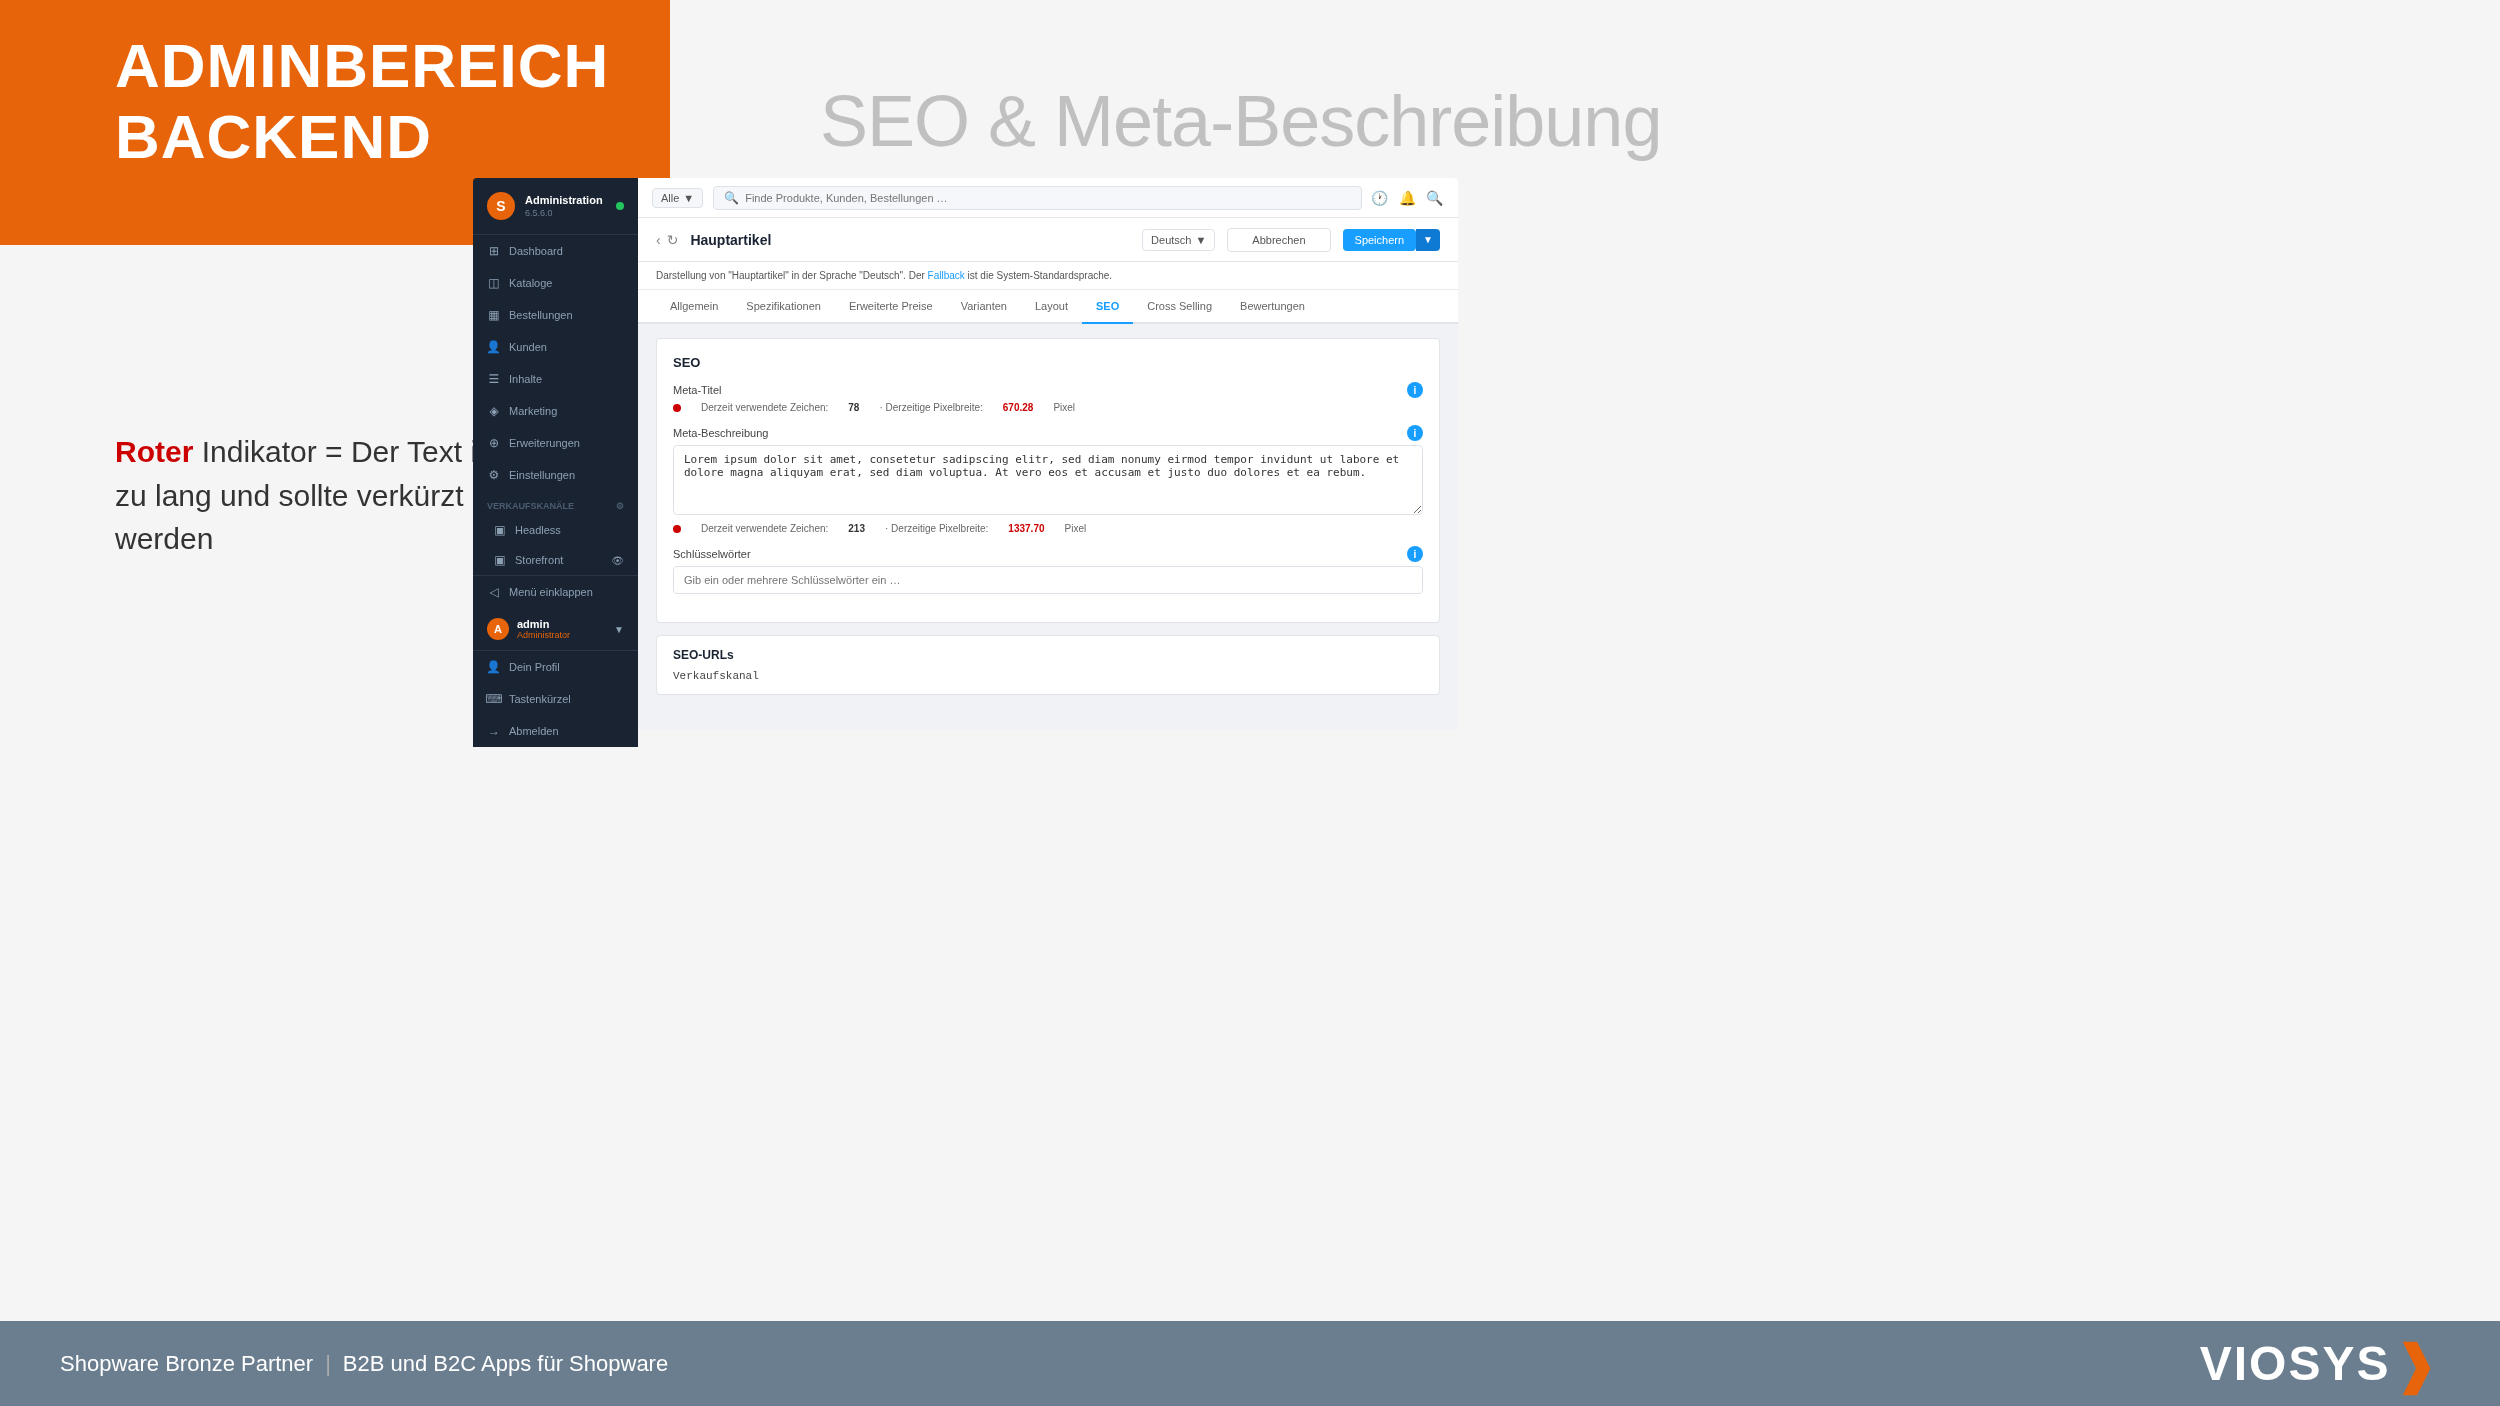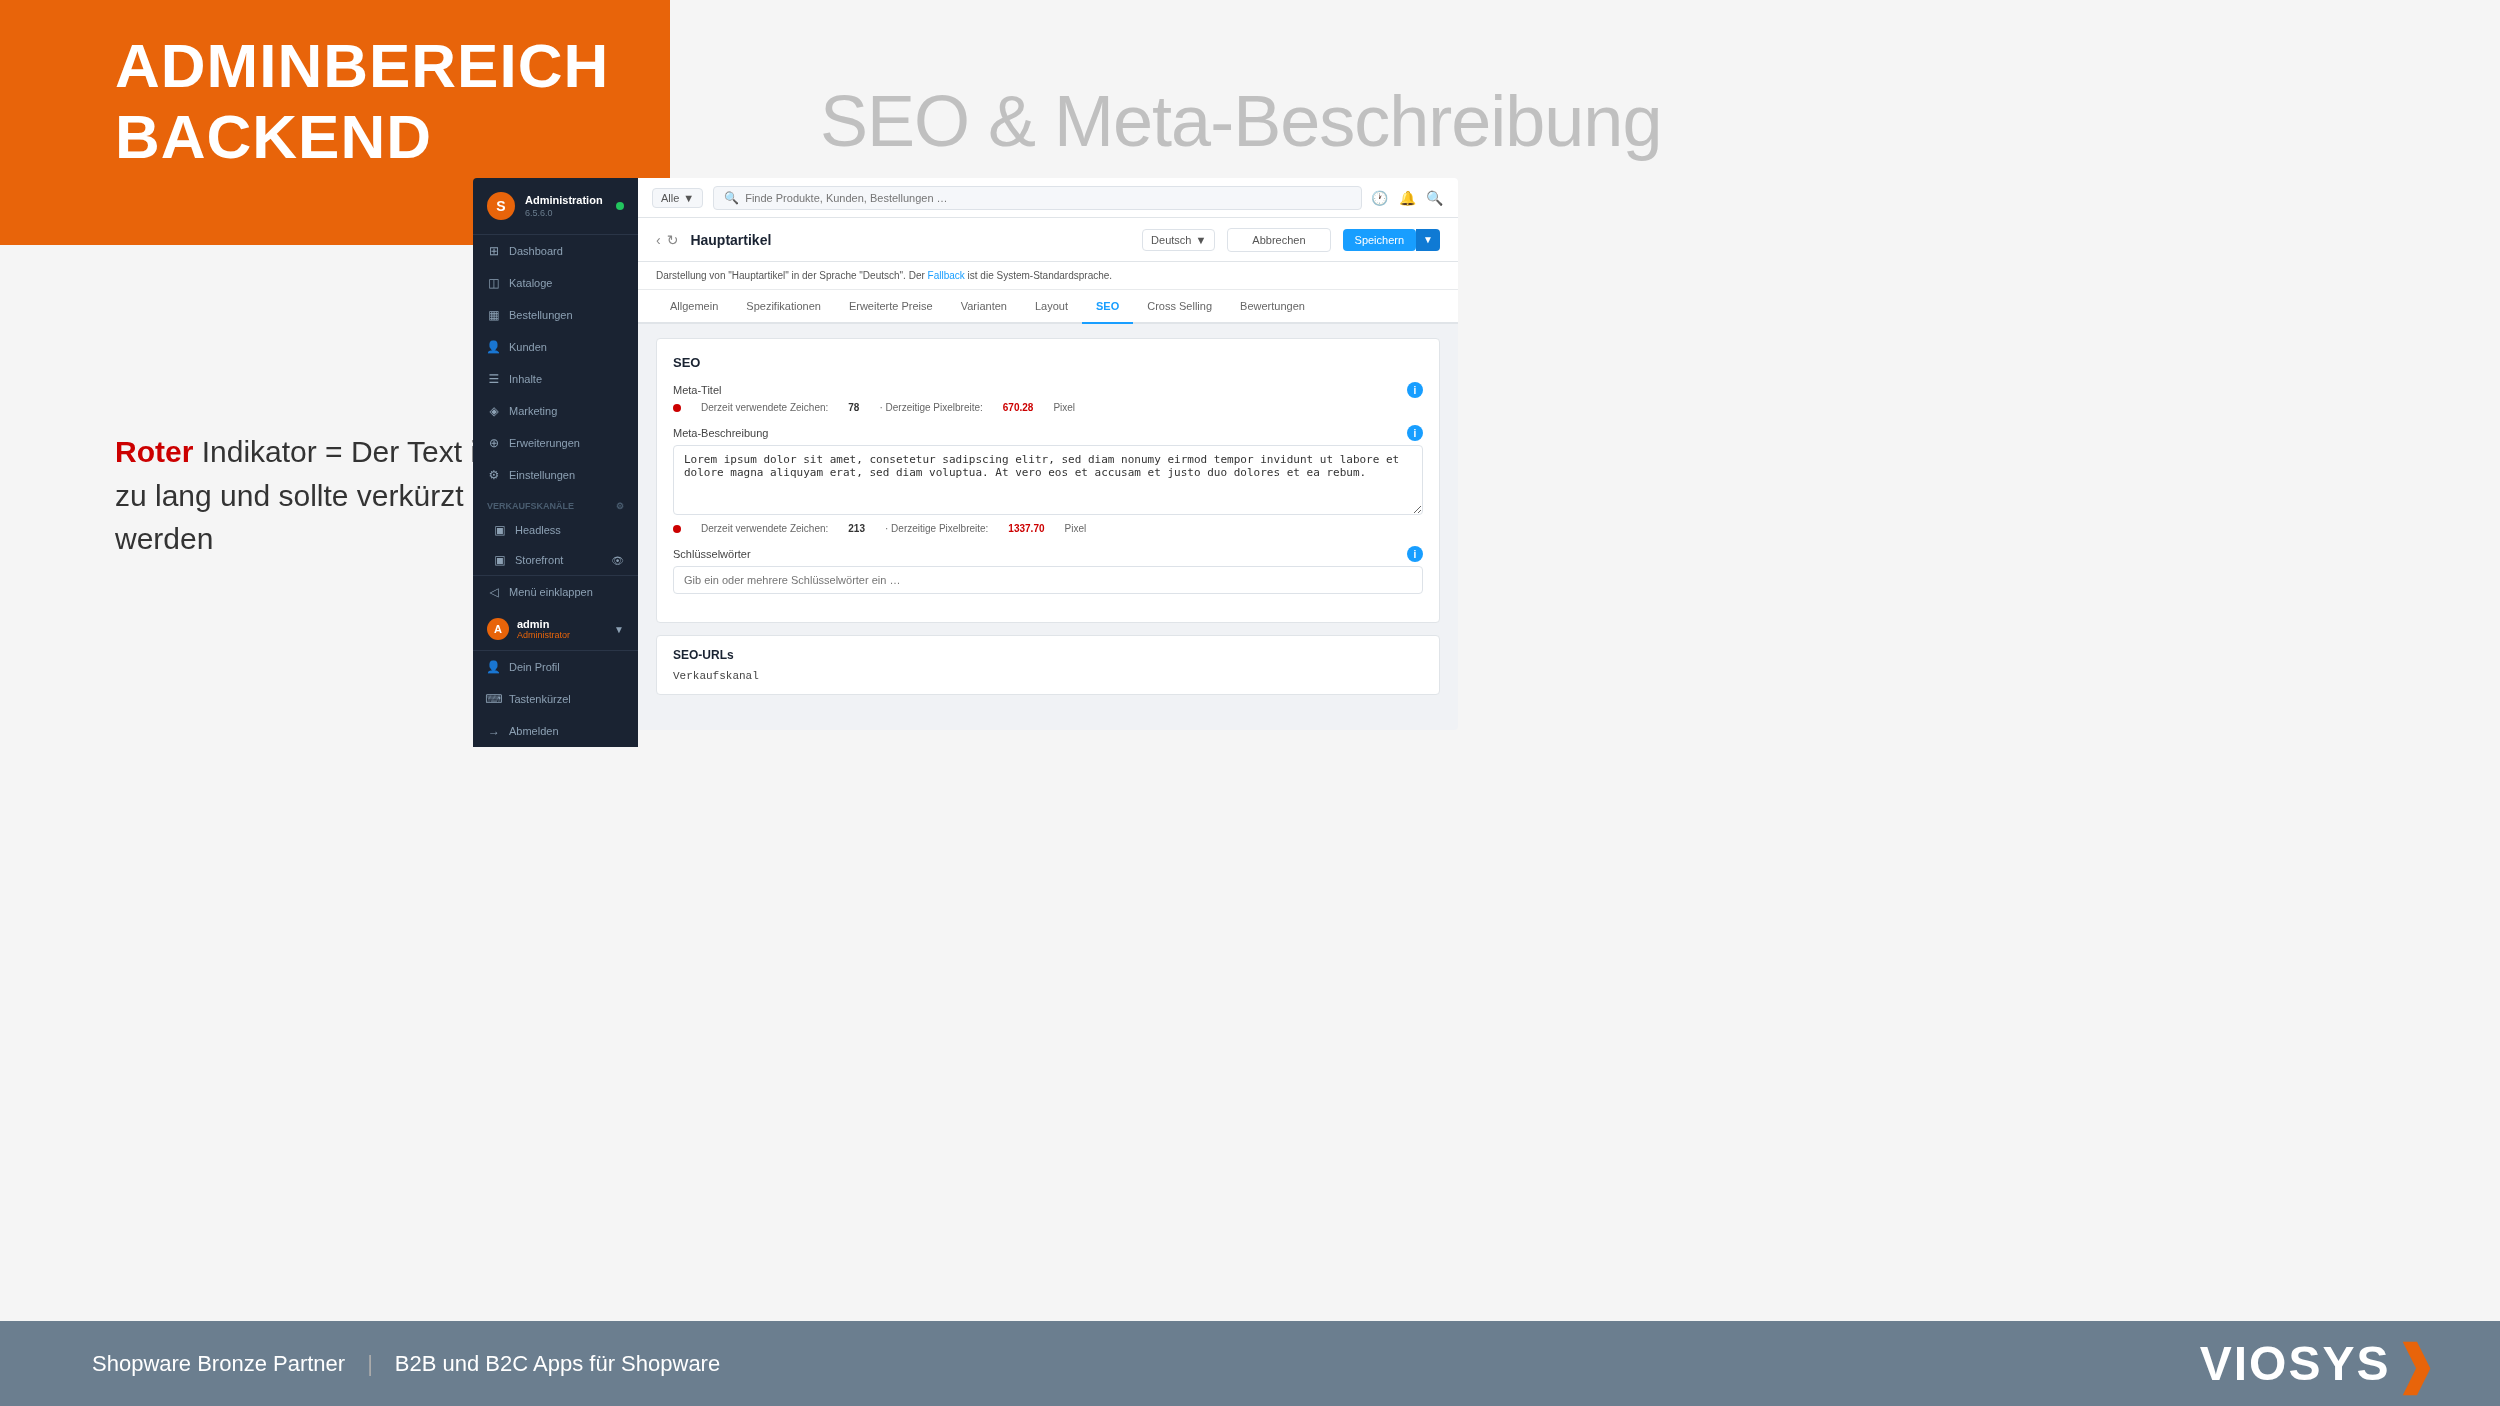--- a/index.html
+++ b/index.html
@@ -56,22 +56,21 @@
       display: flex;
       align-items: center;
       justify-content: space-between;
       padding: 0 60px;
     }
     .footer-left {
       color: white;
       font-size: 22px;
       display: flex;
       align-items: center;
-      gap: 22px;
-      margin-left: 32px;
+      gap: 12px;
     }
     .footer-divider { color: #aaa; }
 
     
     .viosys-logo {
       color: white;
       font-size: 48px;
       font-weight: 700;
       letter-spacing: 2px;
       display: flex;

